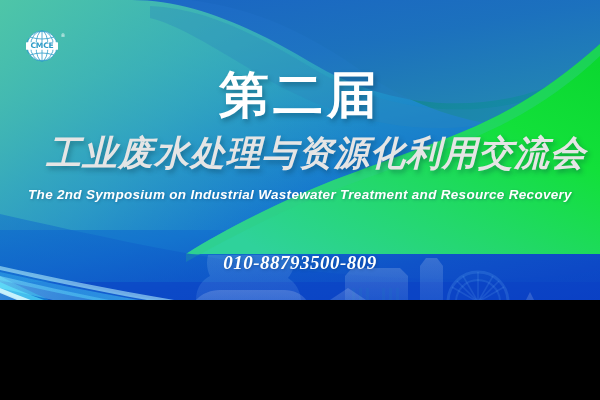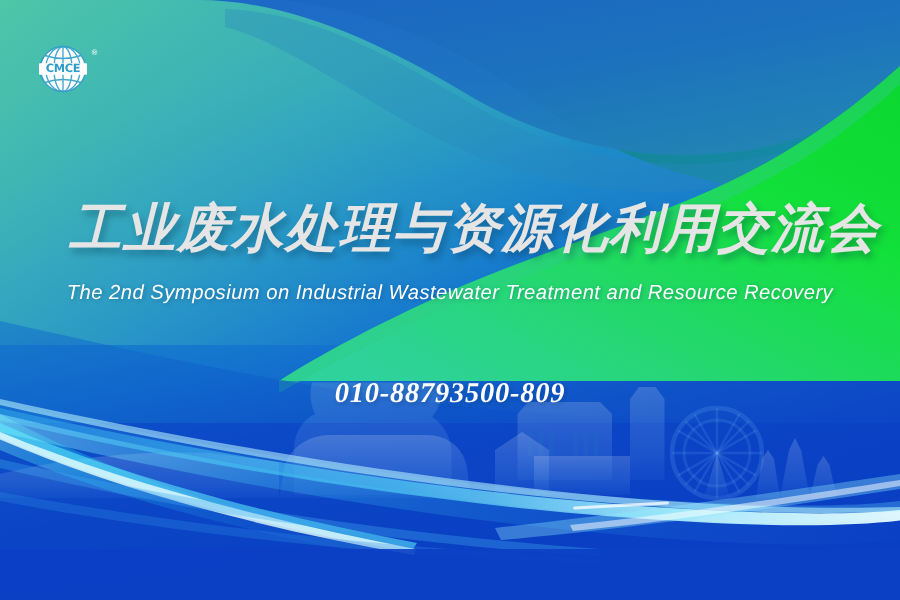--- a/index.html
+++ b/index.html
@@ -7,21 +7,21 @@
     margin: 0;
     padding: 0;
     background: #000;
   }
   body {
     font-family: "Liberation Sans", sans-serif;
   }
   #banner {
     position: relative;
     width: 600px;
-    height: 400px;
+    height: 300px;
     overflow: hidden;
     background: #0B3FC4;
   }
   #bg-svg {
     position: absolute;
     left: 0;
     top: 0;
     width: 600px;
     height: 400px;
     display: block;
@@ -78,21 +78,21 @@
   }
   .title-en {
     position: absolute;
     left: 0; top: 186px;
     width: 600px;
     text-align: center;
     color: #ffffff;
     font-size: 13.5px;
     line-height: 18px;
     font-style: italic;
-    font-weight: 400;
+    font-weight: 700;
     letter-spacing: 0.3px;
     font-family: "Liberation Sans", sans-serif;
     text-shadow: 1px 1px 3px rgba(0,40,80,0.3);
   }
   .meta-city {
     position: absolute;
     left: 0; top: 229px;
     width: 600px;
     text-align: center;
     color: #ffffff;
@@ -349,20 +349,21 @@
         <path d="M 10 27 Q 22 23 34 27"></path>
       </g>
 
       <rect x="6" y="14.2" width="32" height="7.6" rx="0.6" fill="#FFFFFF"></rect>
       <text x="22" y="20.3" text-anchor="middle" font-family="DejaVu Sans, Liberation Sans, sans-serif" font-size="7.6" font-weight="bold" fill="#2E9CC8" letter-spacing="-0.2">CMCE</text>
     </g>
     <text x="40.5" y="8.5" font-family="DejaVu Sans, Liberation Sans, sans-serif" font-size="5" fill="#FFFFFF">®</text>
   </svg>
 
   <div id="content">
+    <div class="title-main">第二届</div>
 
     <div class="title-sub">工业废水处理与资源化利用交流会</div>
 
     <div class="title-en">The 2nd Symposium on Industrial Wastewater Treatment and Resource Recovery</div>
 
 
     <div class="meta-phone">010-88793500-809</div>
   </div>
 
 </div>

